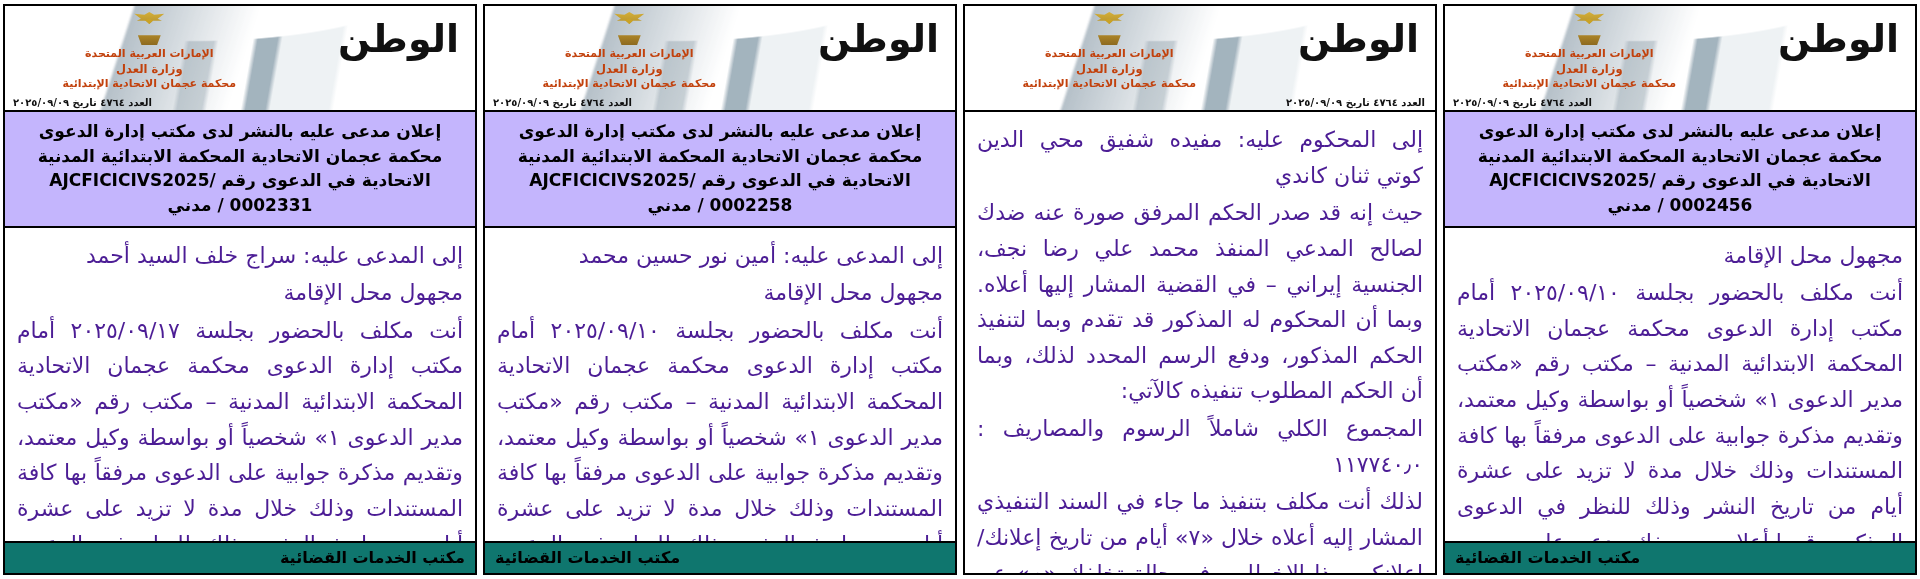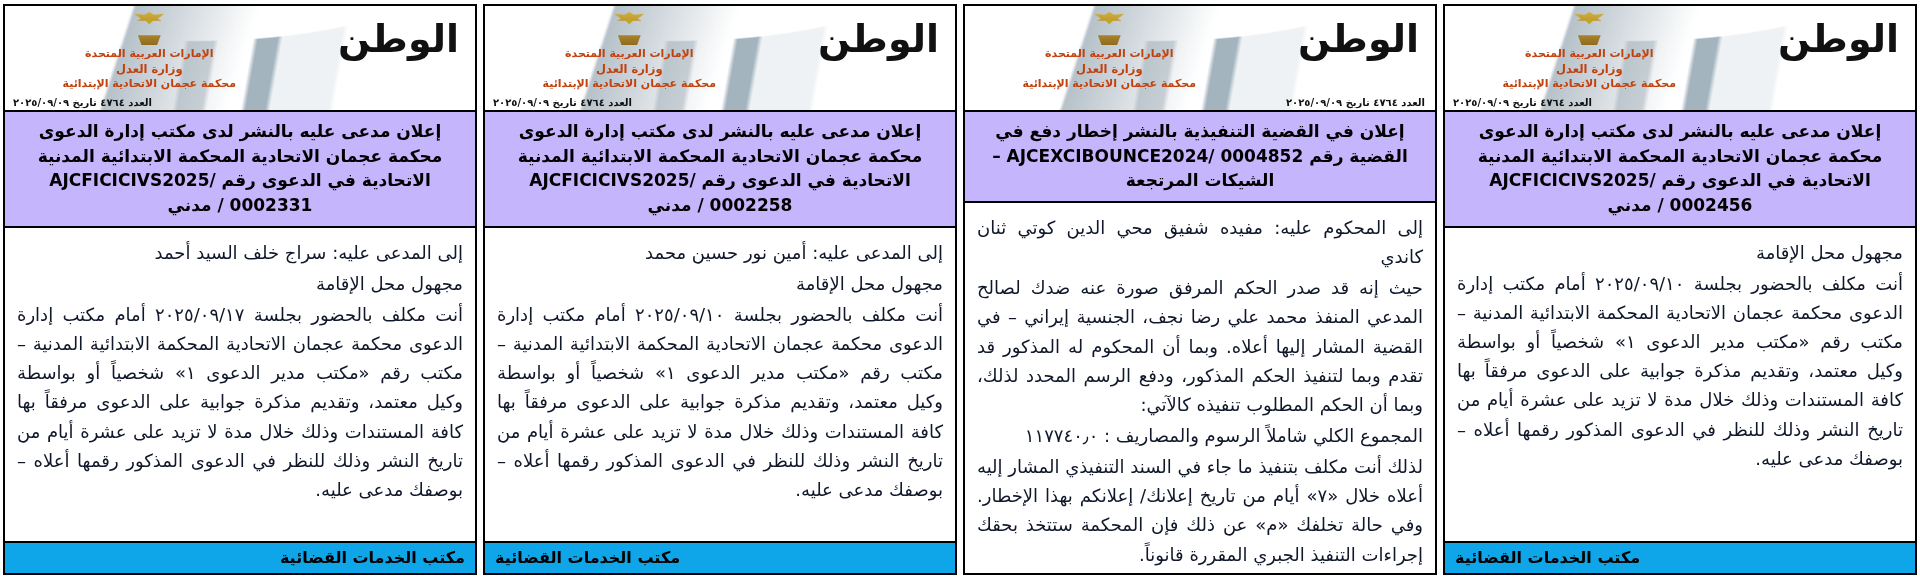--- a/index.html
+++ b/index.html
@@ -95,32 +95,32 @@
     text-align:center;
     font-weight:bold;
     font-size:17px;
     line-height:1.45;
     color:#000;
     flex:0 0 auto;
   }
   
   .body{
     padding:10px 12px 4px 12px;
-    font-size:18px;
+    font-size:22px;
     line-height:1.62;
-    color:#0f172a;
+    color:#4c1d95;
     text-align:justify;
     flex:1 1 auto;
     overflow:hidden;
   }
   .body p{margin:0 0 2px 0;}
   .body .lead{margin-bottom:2px;}
   
   .footer{
-    background:#0ea5e9;
+    background:#0f766e;
     border-top:2px solid #000;
     font-weight:bold;
     font-size:16px;
     padding:5px 10px 6px 10px;
     text-align:left;
     color:#000;
     flex:0 0 auto;
   }
   .footer.right{text-align:right;}
 </style>
@@ -162,21 +162,20 @@
         <div class="crest">
           <div class="bird"></div>
             <div class="boat"></div>
         </div>
         <div class="m-line small">الإمارات العربية المتحدة</div>
         <div class="m-line">وزارة العدل</div>
         <div class="m-line small">محكمة عجمان الاتحادية الإبتدائية</div>
       </div>
       <div class="issue right">العدد ٤٧٦٤ تاريخ ٢٠٢٥/٠٩/٠٩</div>
     </div>
-    <div class="title-band">إعلان في القضية التنفيذية بالنشر إخطار دفع في القضية رقم AJCEXCIBOUNCE2024/ 0004852 – الشيكات المرتجعة</div>
     <div class="body">
       <p class="lead">إلى المحكوم عليه: مفيده شفيق محي الدين كوتي ثنان كاندي</p>
       <p>حيث إنه قد صدر الحكم المرفق صورة عنه ضدك لصالح المدعي المنفذ محمد علي رضا نجف، الجنسية إيراني – في القضية المشار إليها أعلاه. وبما أن المحكوم له المذكور قد تقدم وبما لتنفيذ الحكم المذكور، ودفع الرسم المحدد لذلك، وبما أن الحكم المطلوب تنفيذه كالآتي:</p>
       <p>المجموع الكلي شاملاً الرسوم والمصاريف : ١١٧٧٤٠٫٠</p>
       <p>لذلك أنت مكلف بتنفيذ ما جاء في السند التنفيذي المشار إليه أعلاه خلال «٧» أيام من تاريخ إعلانك/ إعلانكم بهذا الإخطار. وفي حالة تخلفك «م» عن ذلك فإن المحكمة ستتخذ بحقك إجراءات التنفيذ الجبري المقررة قانوناً.</p>
     </div>
   </div>
 
   <div class="notice">
     <div class="hdr">

